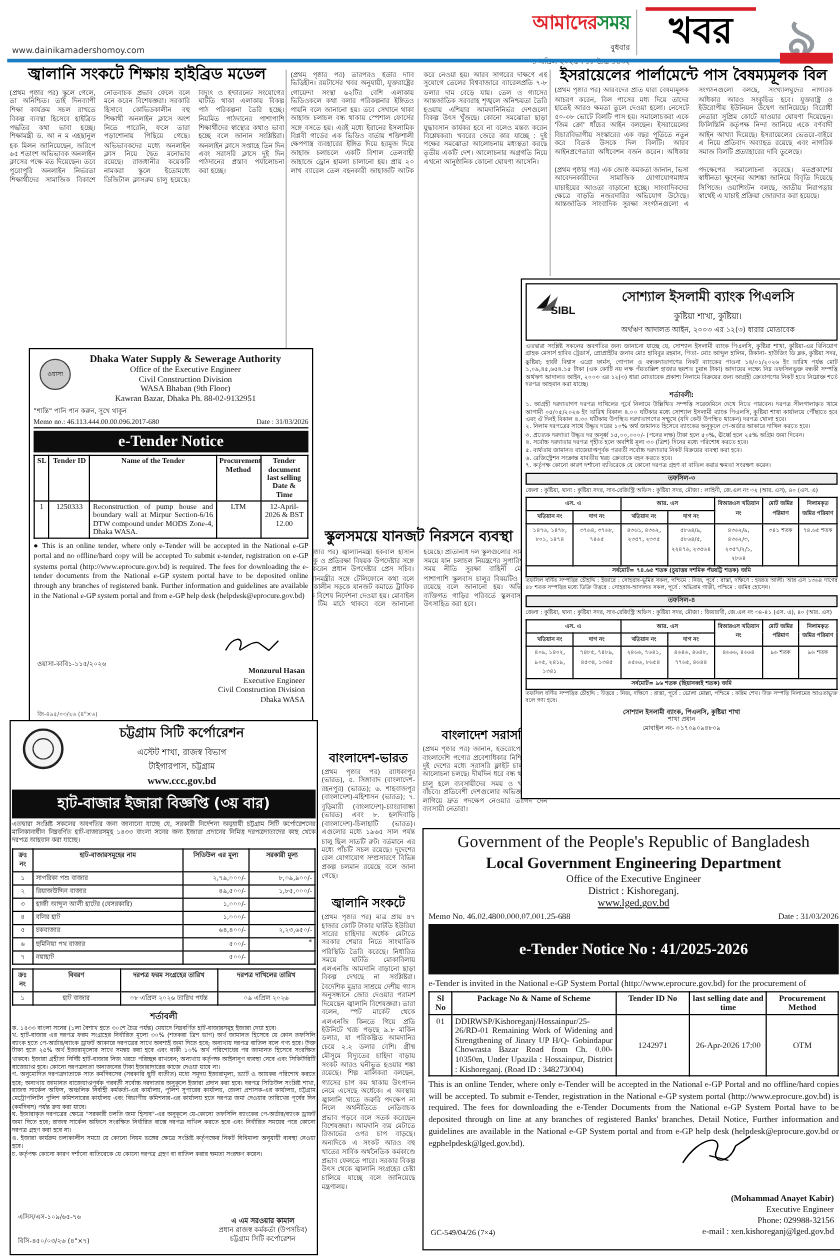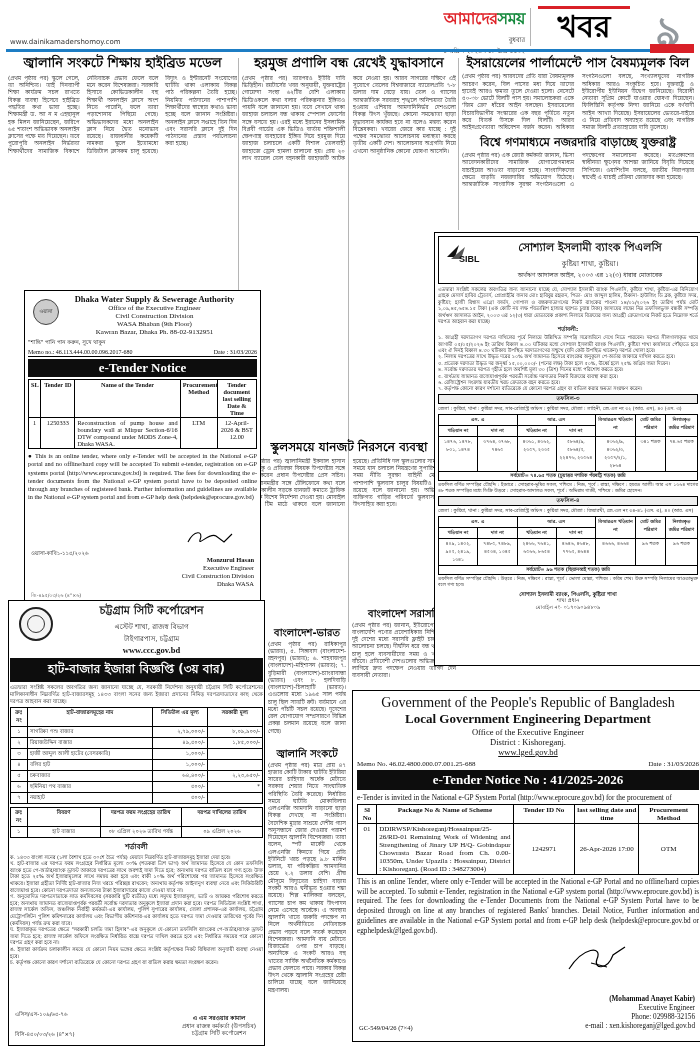--- a/index.html
+++ b/index.html
@@ -56,21 +56,20 @@
   <div class="abs divider" style="left:348px;top:82px;height:600px;"></div>
   <div class="abs divider" style="left:458px;top:58px;height:172px;"></div>
   <div class="abs divider" style="left:263px;top:600px;height:442px;"></div>
 
   <div class="abs" style="left:8px;top:56px;width:229px;">
     <div class="bn headline" style="font-size:13px;">জ্বালানি সংকটে শিক্ষায় হাইব্রিড মডেল</div>
     <div class="bn body-txt cols3" style="margin-top:4px;height:208px;">(প্রথম পৃষ্ঠার পর) স্কুলে গেলে, তা অনিশ্চিত। তাই দিনব্যাপী শিক্ষা কার্যক্রম সচল রাখতে বিকল্প ব্যবস্থা হিসেবে হাইব্রিড পদ্ধতির কথা ভাবা হচ্ছে। শিক্ষামন্ত্রী ড. আ ন ম এহছানুল হক মিলন জানিয়েছেন, জরিপে ৬৫ শতাংশ অভিভাবক অনলাইন ক্লাসের পক্ষে মত দিয়েছেন। তবে পুরোপুরি অনলাইন নির্ভরতা শিক্ষার্থীদের সামাজিক বিকাশে নেতিবাচক প্রভাব ফেলে বলে মনে করেন বিশেষজ্ঞরা। সরকারি হিসাবে কোভিডকালীন বহু শিক্ষার্থী অনলাইন ক্লাসে অংশ নিতে পারেনি, ফলে তারা পড়াশোনায় পিছিয়ে গেছে। অভিভাবকদের মধ্যে অনলাইন ক্লাস নিয়ে দ্বৈত মনোভাব রয়েছে। রাজধানীর কয়েকটি নামকরা স্কুলে ইতোমধ্যে ডিজিটাল ক্লাসরুম চালু হয়েছে। বিদ্যুৎ ও ইন্টারনেট সংযোগের ঘাটতি থাকা এলাকায় বিকল্প পাঠ পরিকল্পনা তৈরি হচ্ছে। নিয়মিত পাঠদানের পাশাপাশি শিক্ষার্থীদের স্বাস্থ্যের কথাও ভাবা হচ্ছে বলে জানান সংশ্লিষ্টরা। অনলাইন ক্লাসে সপ্তাহে তিন দিন এবং সরাসরি ক্লাসে দুই দিন পাঠদানের প্রস্তাব পর্যালোচনা করা হচ্ছে।</div>
   </div>
 
   <div class="abs" style="left:242px;top:56px;width:214px;">
-    <div class="bn headline" style="font-size:13px;">হরমুজ প্রণালি বন্ধ রেখেই যুদ্ধাবসানে</div>
     <div class="bn body-txt cols2" style="margin-top:4px;height:358px;">(প্রথম পৃষ্ঠার পর) তারপরও ইউরি দাবি ভিত্তিহীন। রয়টার্সের খবর অনুযায়ী, যুক্তরাষ্ট্রের গোয়েন্দা সংস্থা ৬২টির বেশি এলাকায় ভিডিওকলে কথা বলার পরিকল্পনার ইঙ্গিতও পায়নি বলে জানানো হয়। তবে সেখানে থাকা জাহাজ চলাচল বন্ধ থাকায় স্পেশাল ফোর্সের সঙ্গে বসতে হয়। এরই মধ্যে ইরানের ইসলামিক বিপ্লবী গার্ডের এক ভিডিও বার্তায় শক্তিশালী ক্ষেপণাস্ত্র ব্যবহারের ইঙ্গিত দিয়ে হরমুজ দিয়ে জাহাজ চলাচলে একটি বিশাল তেলবাহী জাহাজে ড্রোন হামলা চালানো হয়। প্রায় ২০ লাখ ব্যারেল তেল বহনকারী জাহাজটি আটক করে নেওয়া হয়। আরব সাগরের দক্ষিণে এই সুযোগে তেলের বিশ্ববাজারে ব্যারেলপ্রতি ৭-৮ ডলার দাম বেড়ে যায়। তেল ও গ্যাসের আন্তর্জাতিক সরবরাহ শৃঙ্খলে অনিশ্চয়তা তৈরি হওয়ায় এশিয়ার আমদানিনির্ভর দেশগুলো বিকল্প উৎস খুঁজছে। কোনো সমঝোতা ছাড়া যুদ্ধাবসান কার্যকর হবে না বলেও মন্তব্য করেন বিশ্লেষকরা। খবরের জেরে কার যাচ্ছে : দুই পক্ষের সমঝোতা আলোচনায় মধ্যস্থতা করছে তৃতীয় একটি দেশ। আলোচনার অগ্রগতি নিয়ে এখনো আনুষ্ঠানিক কোনো ঘোষণা আসেনি।</div>
   </div>
 
   <div class="abs" style="left:242px;top:441px;width:214px;">
     <div class="bn headline" style="font-size:12px;">স্কুলসময়ে যানজট নিরসনে ব্যবস্থা</div>
     <div class="bn body-txt cols2" style="margin-top:3px;height:162px;">(প্রথম পৃষ্ঠার পর) জ্বালানিমন্ত্রী ইকবাল হাসান মাহমুদ টুকু ও প্রতিরক্ষা বিষয়ক উপদেষ্টার সঙ্গে সাক্ষাৎ করেন প্রধান উপদেষ্টার প্রেস সচিব। পরে প্রধানমন্ত্রীর সঙ্গে টেলিফোনে কথা বলে স্কুল চলাকালীন সড়কে যানজট কমাতে ট্রাফিক বিভাগকে বিশেষ নির্দেশনা দেওয়া হয়। মোবাইল মনিটরিং টিম মাঠে থাকবে বলে জানানো হয়েছে। প্রতিনিধি দল স্কুলগুলোর সামনে নির্দিষ্ট সময়ে যান চলাচল নিয়ন্ত্রণের সুপারিশ করে। এ সময় নীতি সুরক্ষা বাহিনী মোতায়েনের পাশাপাশি স্কুলবাস চালুর বিষয়টিও বিবেচনায় রয়েছে বলে জানানো হয়। অভিভাবকদের ব্যক্তিগত গাড়ির পরিবর্তে স্কুলবাস ব্যবহারে উৎসাহিত করা হবে।</div>
   </div>
 
   <div class="abs" style="left:268px;top:627px;width:78px;">
     <div class="bn headline" style="font-size:10px;">বাংলাদেশ-ভারত</div>
@@ -86,21 +85,20 @@
     <div class="bn headline" style="font-size:10px;">বাংলাদেশ সরাসরি</div>
     <div class="bn body-txt" style="margin-top:2px;height:66px;">(প্রথম পৃষ্ঠার পর) জানান, ইউরোপের বাজারে বাংলাদেশি পণ্যের প্রবেশাধিকার নিশ্চিত করতে দুই দেশের মধ্যে সরাসরি ফ্লাইট চালুর বিষয়ে আলোচনা চলছে। দীর্ঘদিন ধরে বন্ধ থাকা রুটটি চালু হলে ব্যবসায়ীদের সময় ও খরচ দুটিই বাঁচবে। প্রতিবেশী দেশগুলোর অভিজ্ঞতা কাজে লাগিয়ে দ্রুত পদক্ষেপ নেওয়ার তাগিদ দেন ব্যবসায়ী নেতারা।</div>
   </div>
 
   <div class="abs" style="left:462px;top:56px;width:232px;">
     <div class="bn headline" style="font-size:12.5px;">ইসরায়েলের পার্লামেন্টে পাস বৈষম্যমূলক বিল</div>
     <div class="bn body-txt cols2" style="margin-top:3px;height:72px;">(প্রথম পৃষ্ঠার পর) আরবদের প্রতি যারা বৈষম্যমূলক আচরণ করেন, বিল পাসের মধ্য দিয়ে তাদের হাতেই আরও ক্ষমতা তুলে দেওয়া হলো। নেসেটে ৫০-৩৮ ভোটে বিলটি পাস হয়। সমালোচকরা একে 'জিম ক্রো' ধাঁচের আইন বলছেন। ইসরায়েলের বিচারবিভাগীয় সংস্কারের এক বছর পূর্তিতে নতুন করে বিতর্ক উসকে দিল বিলটি। আরব আইনপ্রণেতারা অধিবেশন বর্জন করেন। অধিকার সংগঠনগুলো বলছে, সংখ্যালঘুদের নাগরিক অধিকার আরও সংকুচিত হবে। যুক্তরাষ্ট্র ও ইউরোপীয় ইউনিয়ন উদ্বেগ জানিয়েছে। বিরোধী নেতারা সুপ্রিম কোর্টে যাওয়ার ঘোষণা দিয়েছেন। ফিলিস্তিনি কর্তৃপক্ষ নিন্দা জানিয়ে একে বর্ণবাদী আইন আখ্যা দিয়েছে। ইসরায়েলের ভেতরে-বাইরে এ নিয়ে প্রতিবাদ অব্যাহত রয়েছে এবং নাগরিক সমাজ বিলটি প্রত্যাহারের দাবি তুলেছে।</div>
   </div>
 
   <div class="abs" style="left:462px;top:136px;width:232px;">
-    <div class="bn headline" style="font-size:11.5px;">বিশ্বে গণমাধ্যমে নজরদারি বাড়াচ্ছে যুক্তরাষ্ট্র</div>
     <div class="bn body-txt cols2" style="margin-top:3px;height:64px;">(প্রথম পৃষ্ঠার পর) এক জ্যেষ্ঠ কর্মকর্তা জানান, ভিসা আবেদনকারীদের সামাজিক যোগাযোগমাধ্যম যাচাইয়ের আওতা বাড়ানো হচ্ছে। সাংবাদিকদের ক্ষেত্রে বাড়তি নজরদারির অভিযোগ উঠেছে। আন্তর্জাতিক সাংবাদিক সুরক্ষা সংগঠনগুলো এ পদক্ষেপের সমালোচনা করেছে। মতপ্রকাশের স্বাধীনতা ক্ষুণ্নের আশঙ্কা জানিয়ে বিবৃতি দিয়েছে সিপিজে। ওয়াশিংটন বলছে, জাতীয় নিরাপত্তার স্বার্থেই এ যাচাই প্রক্রিয়া জোরদার করা হয়েছে।</div>
   </div>
 
   <div class="abs box" style="left:24px;top:290px;width:229px;height:307px;padding:3px;">
     <div class="abs logo-circle" style="left:8px;top:8px;width:24px;height:24px;background:#ccc;font-size:5px;">
       <span class="bn">ওয়াসা</span>
     </div>
     <div class="en c" style="margin-left:26px;margin-right:2px;">
       <div style="font-size:8.5px;font-weight:bold;">Dhaka Water Supply &amp; Sewerage Authority</div>
       <div style="font-size:7px;">Office of the Executive Engineer</div>
@@ -382,21 +380,21 @@
       <div style="font-size:14px;">Government of the People's Republic of Bangladesh</div>
       <div style="font-size:13px;font-weight:bold;">Local Government Engineering Department</div>
       <div style="font-size:8.5px;">Office of the Executive Engineer</div>
       <div style="font-size:8.5px;">District : Kishoreganj.</div>
       <div class="link" style="font-size:8.5px;">www.lged.gov.bd</div>
     </div>
     <div style="display:flex;justify-content:space-between;margin-top:3px;">
       <span class="en" style="font-size:7px;">Memo No. 46.02.4800.000.07.001.25-688</span>
       <span class="en" style="font-size:7px;">Date : 31/03/2026</span>
     </div>
-    <div class="blackbar en" style="font-size:13px;margin-top:2px;padding:2px 0;">e-Tender Notice No : 41/2025-2026</div>
+    <div class="blackbar en" style="font-size:13px;margin-top:2px;padding:13px 0;">e-Tender Notice No : 41/2025-2026</div>
     <div class="en" style="font-size:7.3px;margin-top:3px;text-align:justify;">e-Tender is invited in the National e-GP System Portal (http://www.eprocure.gov.bd) for the procurement of</div>
     <table class="en" style="margin-top:2px;font-size:7px;">
       <colgroup>
           <col style="width:18px">
           <col style="width:128px">
           <col style="width:58px">
           <col style="width:60px">
           <col style="width:56px">
         </colgroup>
       <tbody>

